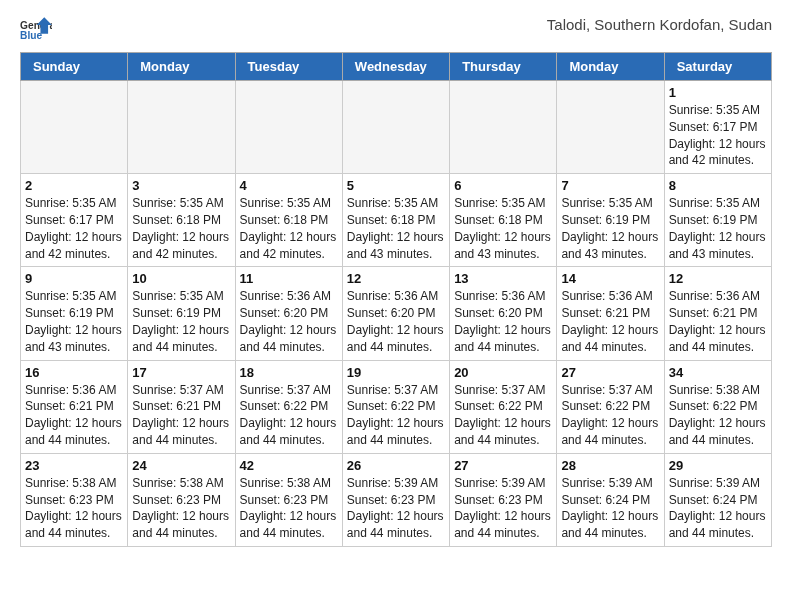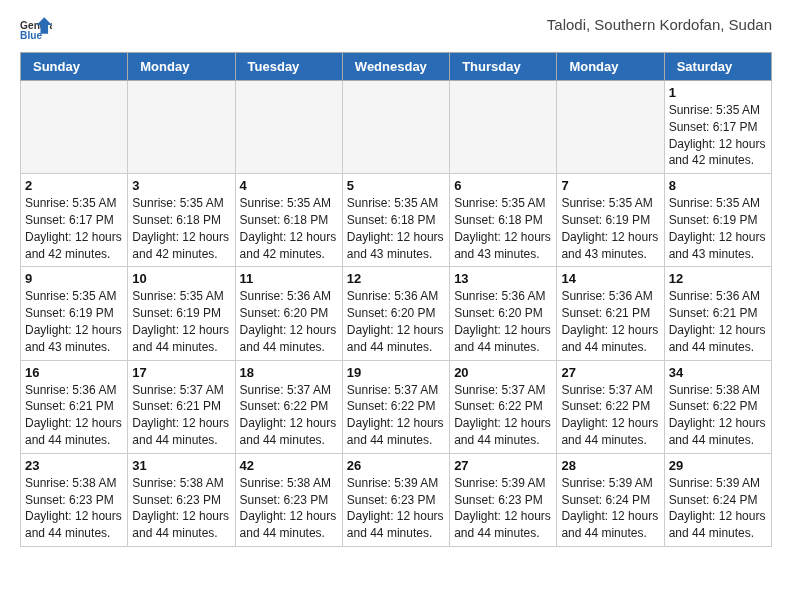--- a/index.html
+++ b/index.html
@@ -277,21 +277,21 @@
       </tr>
       <tr>
         <td>
           <div class="day-number">23</div>
           <div class="day-info" style="white-space: pre-line;">Sunrise: 5:38 AM
 Sunset: 6:23 PM
 Daylight: 12 hours
 and 44 minutes.</div>
         </td>
         <td>
-          <div class="day-number">31</div>
+          <div class="day-number">24</div>
           <div class="day-info" style="white-space: pre-line;">Sunrise: 5:38 AM
 Sunset: 6:23 PM
 Daylight: 12 hours
 and 44 minutes.</div>
         </td>
         <td>
           <div class="day-number">42</div>
           <div class="day-info" style="white-space: pre-line;">Sunrise: 5:38 AM
 Sunset: 6:23 PM
 Daylight: 12 hours

